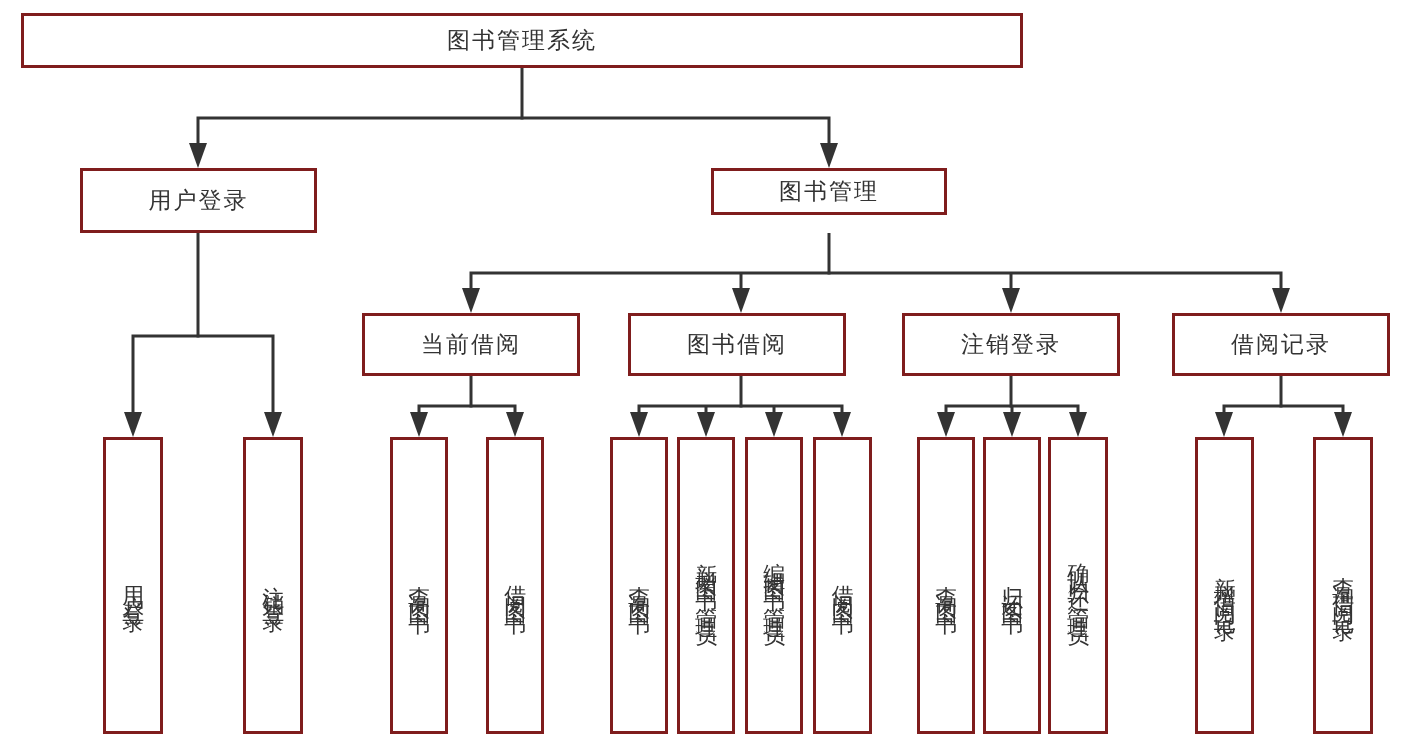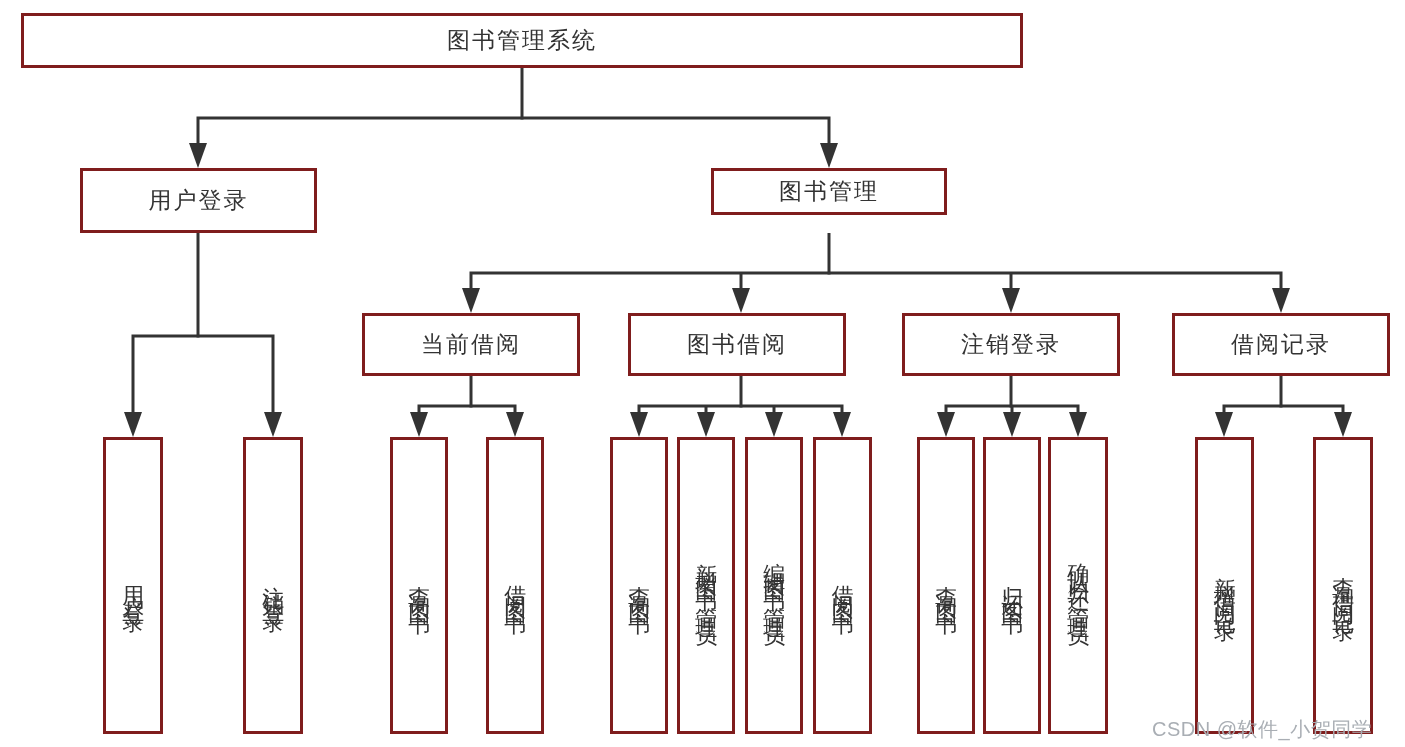--- a/index.html
+++ b/index.html
@@ -121,15 +121,14 @@
   <div class="node v-node" style="left:745px;top:437px;width:58px;height:297px;">编辑图书（管理员）</div>
   <div class="node v-node" style="left:813px;top:437px;width:59px;height:297px;">借阅图书</div>
 
   <div class="node v-node" style="left:917px;top:437px;width:58px;height:297px;">查询图书</div>
   <div class="node v-node" style="left:983px;top:437px;width:58px;height:297px;">归还图书</div>
   <div class="node v-node" style="left:1048px;top:437px;width:60px;height:297px;">确认归还（管理员）</div>
 
   <div class="node v-node" style="left:1195px;top:437px;width:59px;height:297px;">新增借阅记录</div>
   <div class="node v-node" style="left:1313px;top:437px;width:60px;height:297px;">查询借阅记录</div>
 
-  <div class="watermark">CSDN @软件_小贺同学</div>
 
 </div>
 
 </body></html>

